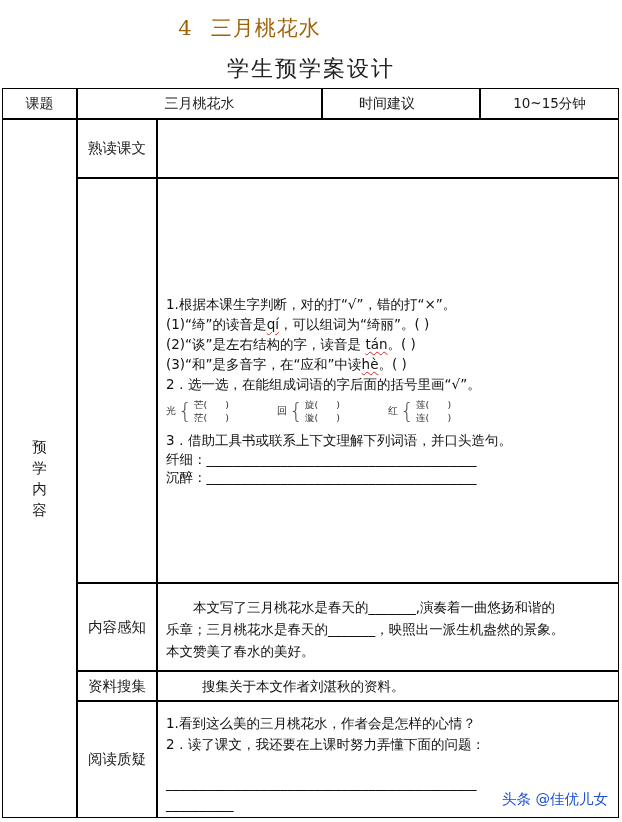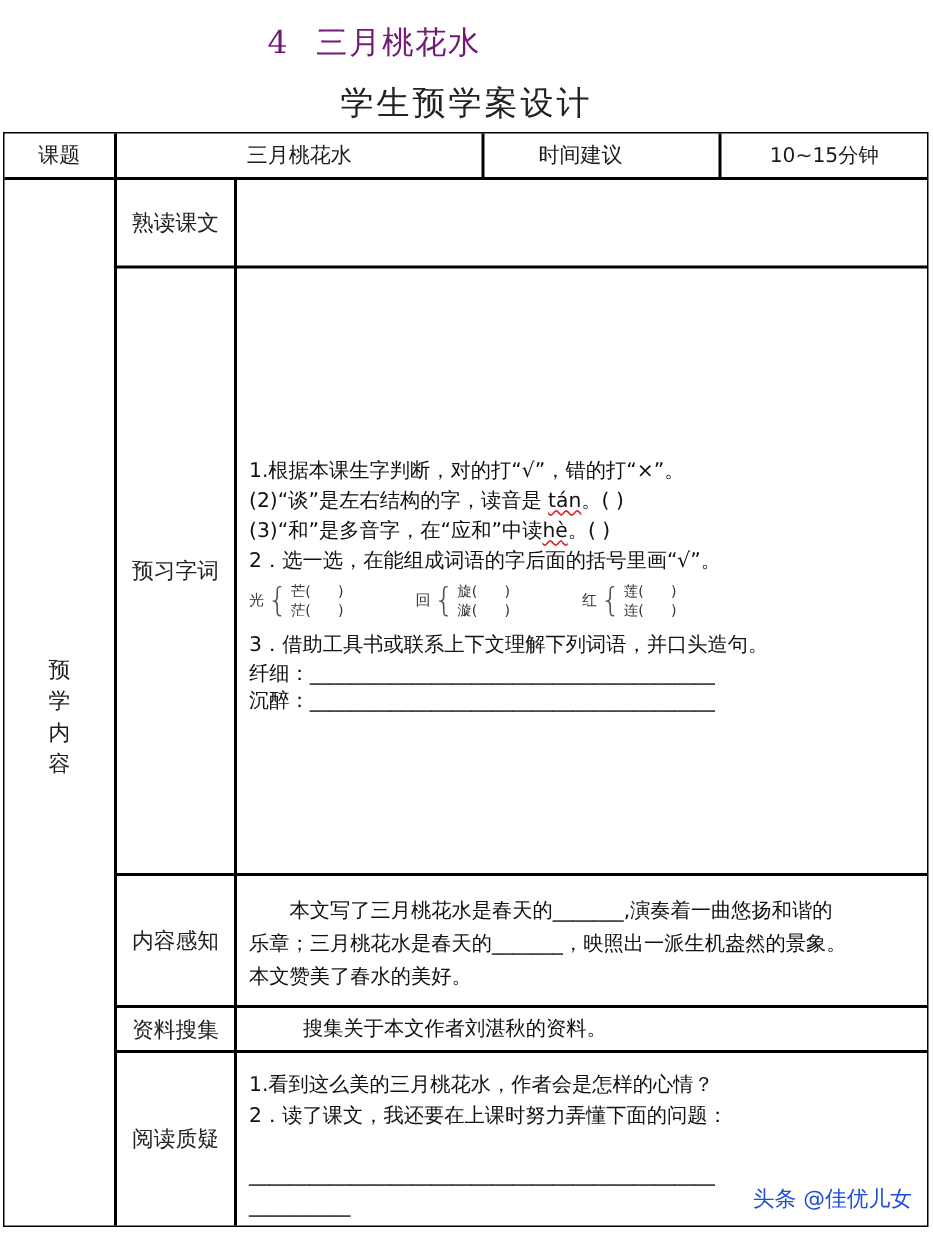--- a/index.html
+++ b/index.html
@@ -1,19 +1,19 @@
 <!DOCTYPE html>
 <html><head>
 <meta charset="utf-8">
 <style>
   html, body { margin:0; padding:0; background:#ffffff; }
   body { width:622px; height:822px; position:relative; overflow:hidden;
          font-family:"DejaVu Sans", "Liberation Sans", sans-serif; color:#1a1a1a; }
   .title1 { position:absolute; top:14px; left:0; width:499px; text-align:center;
-            font-size:21px; letter-spacing:1px; color:#701a75; }
+            font-size:21px; letter-spacing:1px; color:#a16207; }
   .title1 .num { font-family:"DejaVu Serif", serif; margin-right:18px; }
   .title2 { position:absolute; top:54px; left:0; width:622px; text-align:center;
             font-size:22px; letter-spacing:2px; color:#222; }
   .grid { position:absolute; left:2px; top:88px; width:617px; height:730px;
           border:1.5px solid #000; box-sizing:border-box; }
   .line-h, .line-v { position:absolute; background:#000; }
   .line-h { height:1.5px; }
   .line-v { width:1.5px; }
   .cell { position:absolute; display:flex; align-items:center; box-sizing:border-box; font-size:14px; }
   .center { justify-content:center; text-align:center; }
@@ -58,24 +58,24 @@
 
   <div class="cell vert" style="left:0;top:31px;width:73px;height:697px;padding-top:20px;">
     <span>预</span>
     <span>学</span>
     <span>内</span>
     <span>容</span>
   </div>
 
   <div class="cell label" style="left:75px;top:31px;width:78px;height:57px;">熟读课文</div>
 
-  <div class="cell label" style="left:75px;top:90px;width:78px;height:403px;">预习字词</div>
   <div class="cell content" style="left:155px;top:90px;width:460px;height:403px;padding-top:18px;">
     <div>
       <p>1.根据本课生字判断，对的打“√”，错的打“×”。</p>
+      <p><span>(1)“绮”的读音是</span><span class="wavy">qí</span><span>，可以组词为“绮丽”。(      )</span></p>
       <p><span>(2)“谈”是左右结构的字，读音是 </span><span class="wavy">tán</span><span>。(      )</span></p>
       <p><span>(3)“和”是多音字，在“应和”中读</span><span class="wavy">hè</span><span>。(      )</span></p>
       <p>2．选一选，在能组成词语的字后面的括号里画“√”。</p>
       <div class="choice-row">
         <div class="choice-group">
           <span class="root">光</span>
           <span class="brace">{</span>
           <div class="opts">
               <span>芒(      )</span>
               <span>茫(      )</span>

